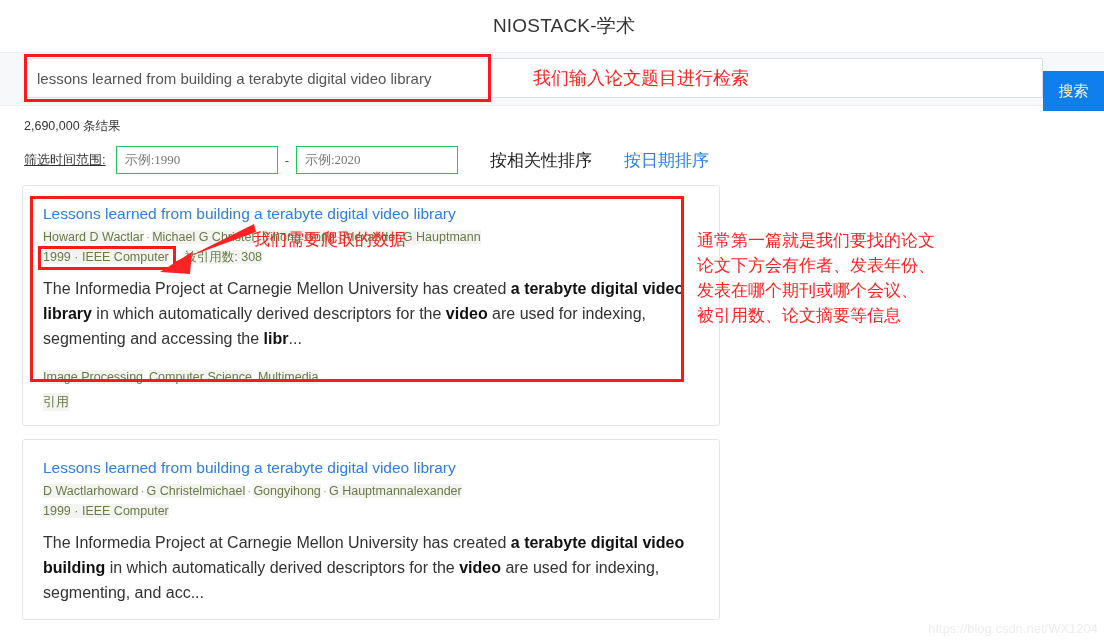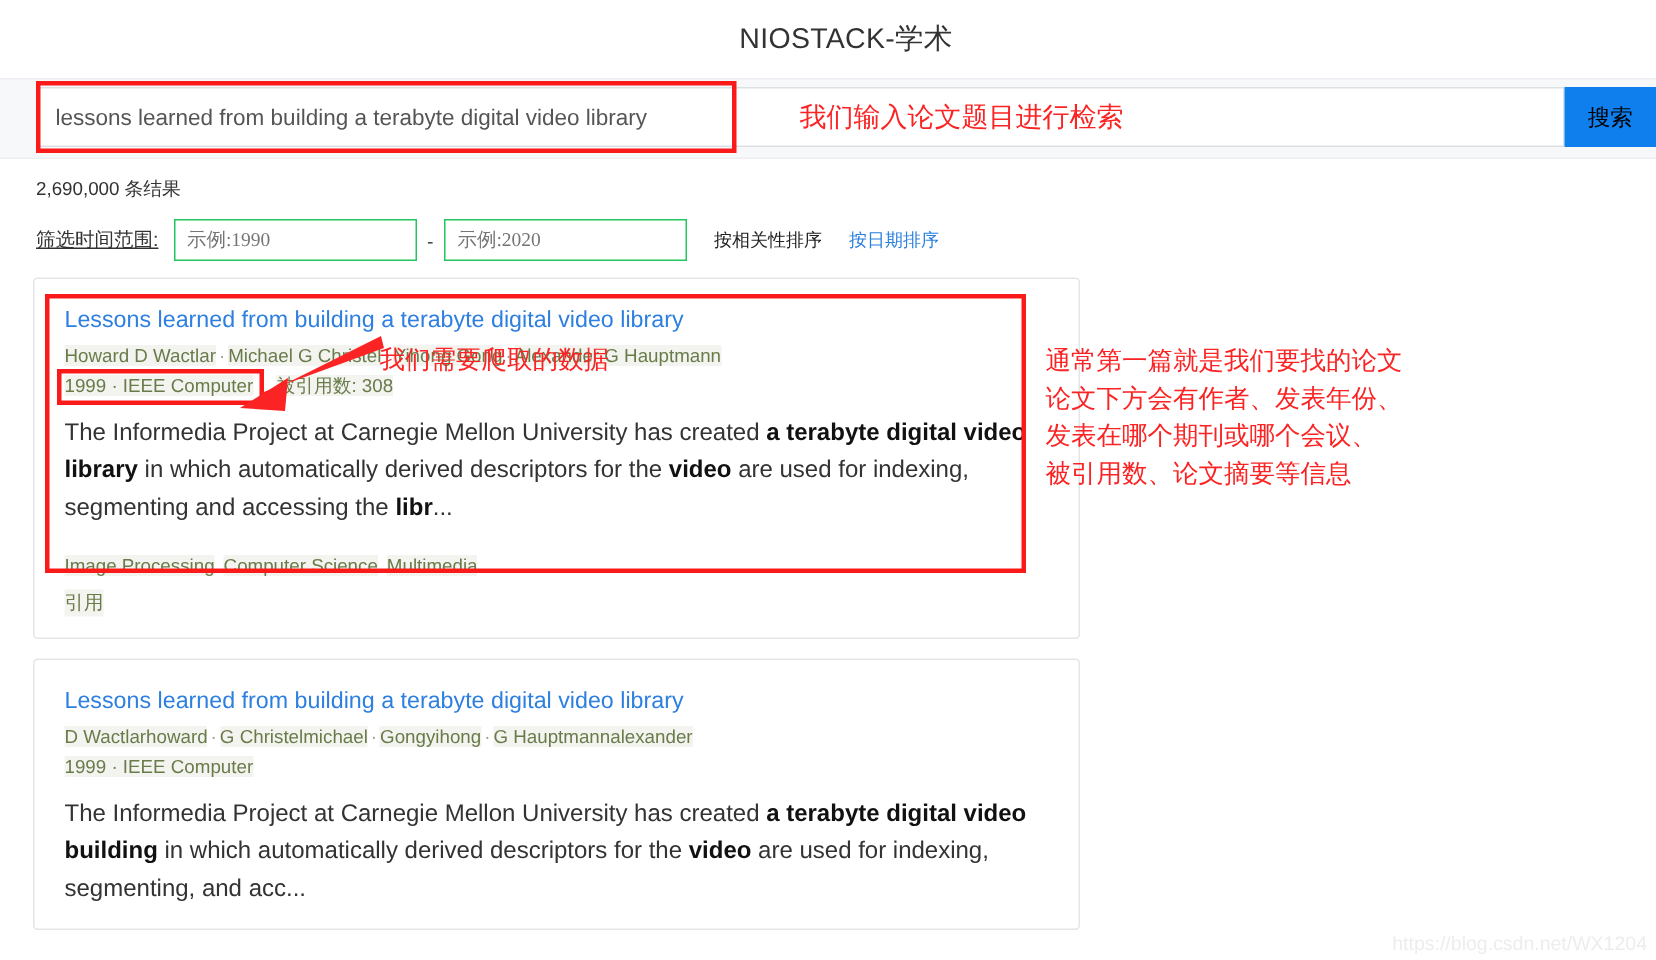--- a/index.html
+++ b/index.html
@@ -64,25 +64,25 @@
   }
   .annotation-inline {
     color: #fb2323;
     font-size: 18px;
     white-space: nowrap;
     padding-left: 14px;
   }
   .search-button {
     position: absolute;
     right: 0;
-    top: 5px;
+    top: 18px;
     width: 61px;
     height: 40px;
     background: #0e7fec;
-    color: #000000;
+    color: #fef9c3;
     font-size: 15px;
     border: none;
     cursor: pointer;
     font-family: "Liberation Sans", "DejaVu Sans", sans-serif;
   }
 
   
   .redbox {
     position: absolute;
     border: 3px solid #fb1a1a;
@@ -120,22 +120,22 @@
     padding: 0 8px;
     outline: none;
     background: #fff;
   }
   .year-dash {
     margin: 0 7px;
     color: #444;
     font-size: 13px;
   }
   .sort-link {
-    font-size: 12px;
-    margin-left: 18px;
+    font-size: 17px;
+    margin-left: 32px;
     cursor: pointer;
   }
   .sort-link.active { color: #222; }
   .sort-link.link { color: #2a7fe0; }
 
   
   .results-area {
     position: relative;
     margin-top: 10px;
   }

